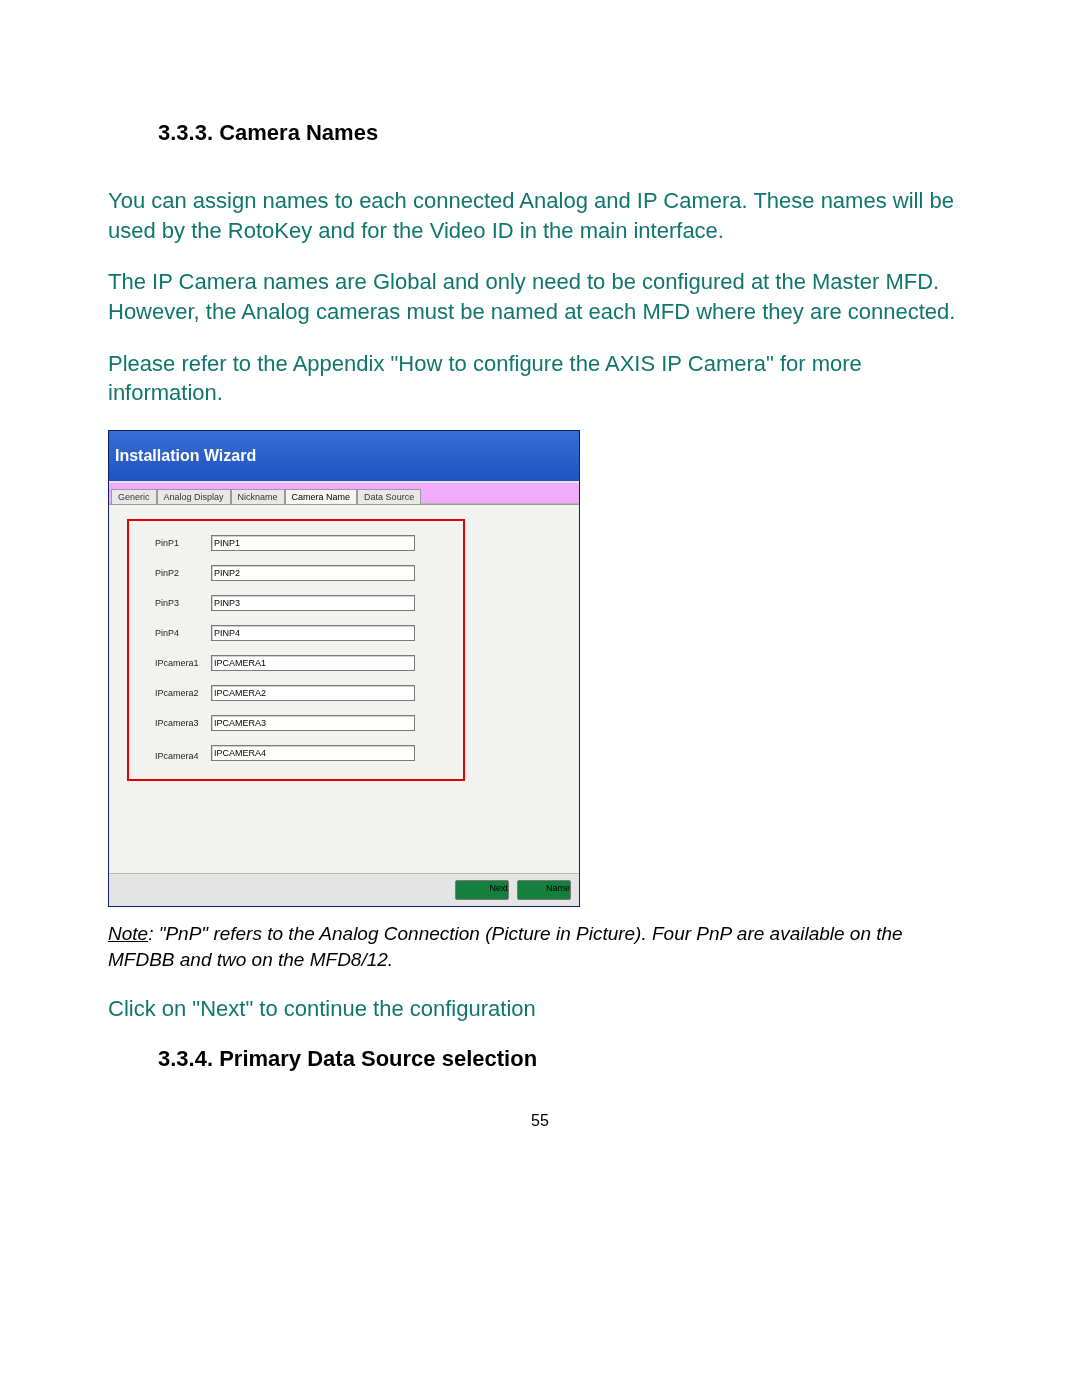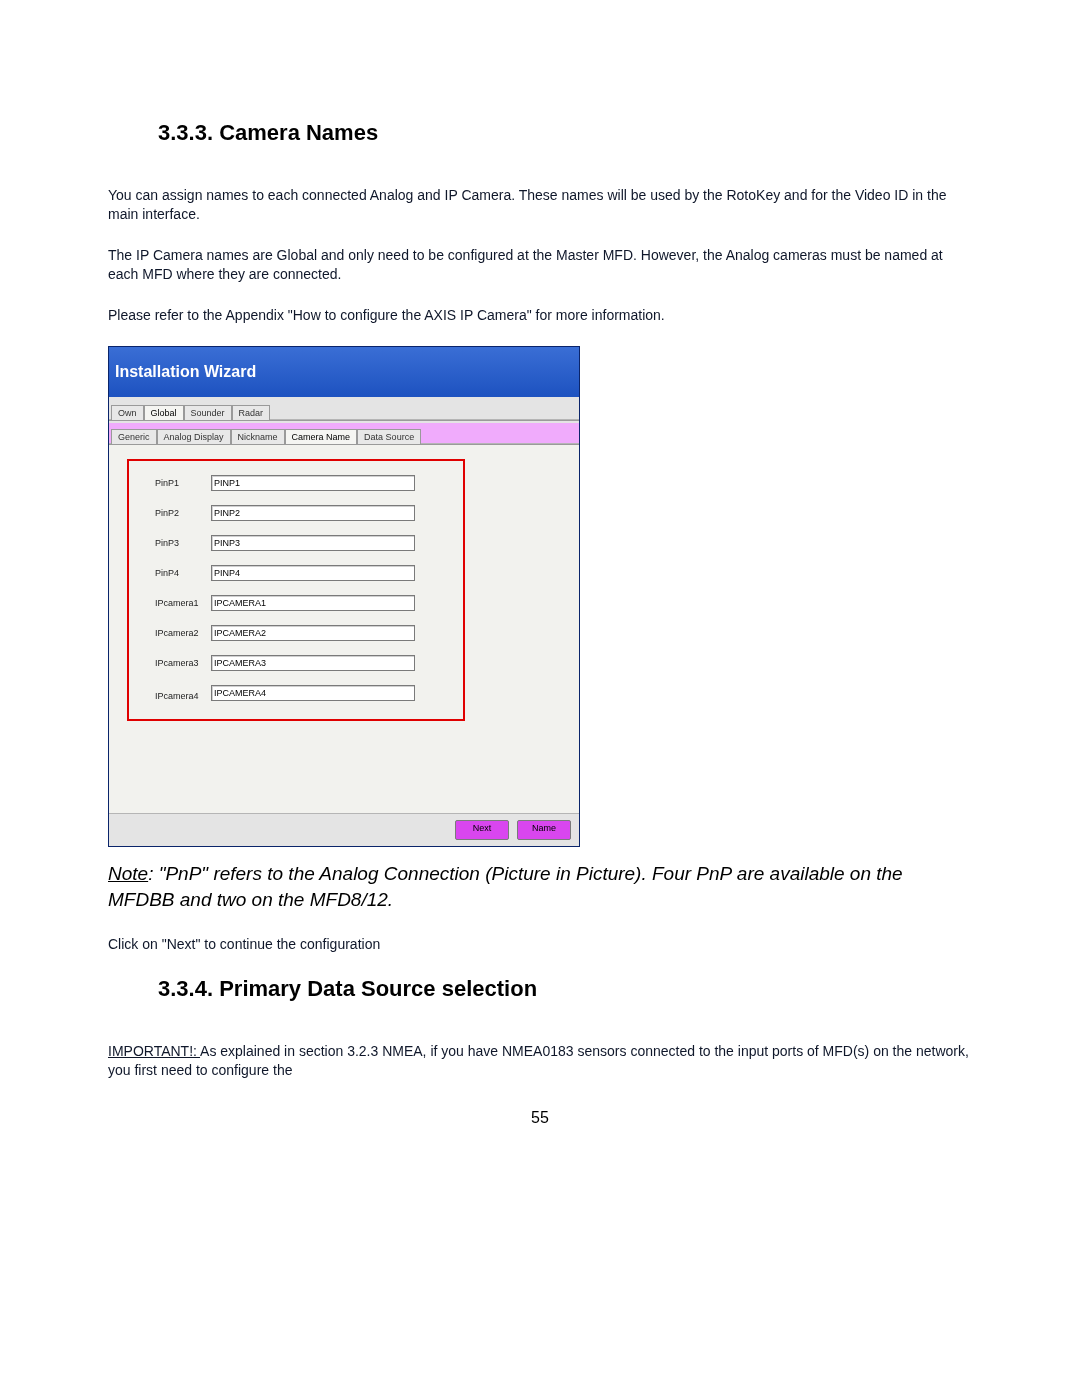--- a/index.html
+++ b/index.html
@@ -13,24 +13,24 @@
   width: 1080px;
   padding: 100px 108px 40px 108px;
   box-sizing: border-box;
 }
 h2.section {
   font-size: 22px;
   font-weight: bold;
   margin: 20px 0 40px 50px;
 }
 p.body-text {
-  font-size: 14px;
+  font-size: 22px;
   line-height: 1.35;
   margin: 12px 0 22px 0;
-  color: #0f172a;
+  color: #0f766e;
 }
 p.note-text {
   font-size: 19px;
   line-height: 1.35;
   font-style: italic;
   margin: 14px 0 22px 0;
 }
 .note-label {
   text-decoration: underline;
 }
@@ -121,24 +121,24 @@
   border-top: 1px solid #b5b5b5;
   padding: 6px 8px;
   display: flex;
   justify-content: flex-end;
   gap: 8px;
 }
 .wizard-btn {
   width: 52px;
   height: 18px;
   font-size: 9px;
-  background: #d946ef;
+  background: #15803d;
   border: 1px solid #7a7a7a;
   border-radius: 2px;
-  text-align: center;
+  text-align: right;
   line-height: 14px;
 }
 .tab-strip-wrap {
   background: #e4e4e4;
   padding-top: 2px;
   border-bottom: 1px solid #9a9a9a;
 }
 </style>
 </head>
 <body>
@@ -147,28 +147,20 @@
 
   <h2 class="section">3.3.3. Camera Names</h2>
 
   <p class="body-text">You can assign names to each connected Analog and IP Camera. These names will be used by the RotoKey and for the Video ID in the main interface.</p>
   <p class="body-text">The IP Camera names are Global and only need to be configured at the Master MFD. However, the Analog cameras must be named at each MFD where they are connected.</p>
   <p class="body-text">Please refer to the Appendix "How to configure the AXIS IP Camera" for more information.</p>
 
   <div class="wizard">
     <div class="wizard-title">Installation Wizard</div>
 
-    <div class="tab-strip-wrap">
-      <div class="tab-row outer">
-        <div class="tab">Own</div>
-        <div class="tab active">Global</div>
-        <div class="tab">Sounder</div>
-        <div class="tab">Radar</div>
-      </div>
-    </div>
 
     <div class="tab-strip-wrap">
       <div class="tab-row">
         <div class="tab">Generic</div>
         <div class="tab">Analog Display</div>
         <div class="tab">Nickname</div>
         <div class="tab active">Camera Name</div>
         <div class="tab">Data Source</div>
       </div>
     </div>
@@ -217,19 +209,16 @@
   </div>
 
   <p class="note-text">
     <span class="note-label">Note</span><span>: "PnP" refers to the Analog Connection (Picture in Picture). Four PnP are available on the MFDBB and two on the MFD8/12.</span>
   </p>
 
   <p class="body-text">Click on "Next" to continue the configuration</p>
 
   <h2 class="section">3.3.4. Primary Data Source selection</h2>
 
-  <p class="body-text">
-    <span class="important-label">IMPORTANT!: </span><span>As explained in section 3.2.3 NMEA, if you have NMEA0183 sensors connected to the input ports of MFD(s) on the network, you first need to configure the</span>
-  </p>
 
   <div class="page-number">55</div>
 
 </div>
 
 </body></html>

